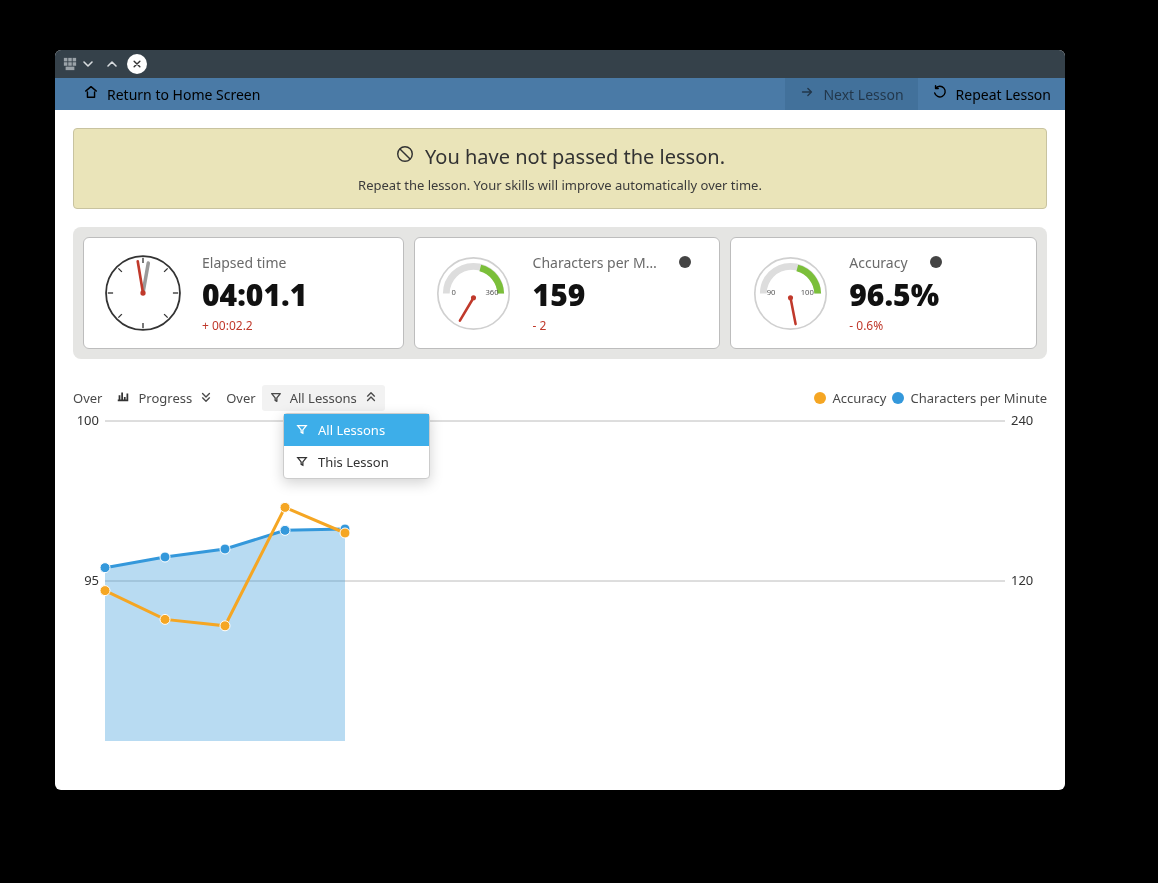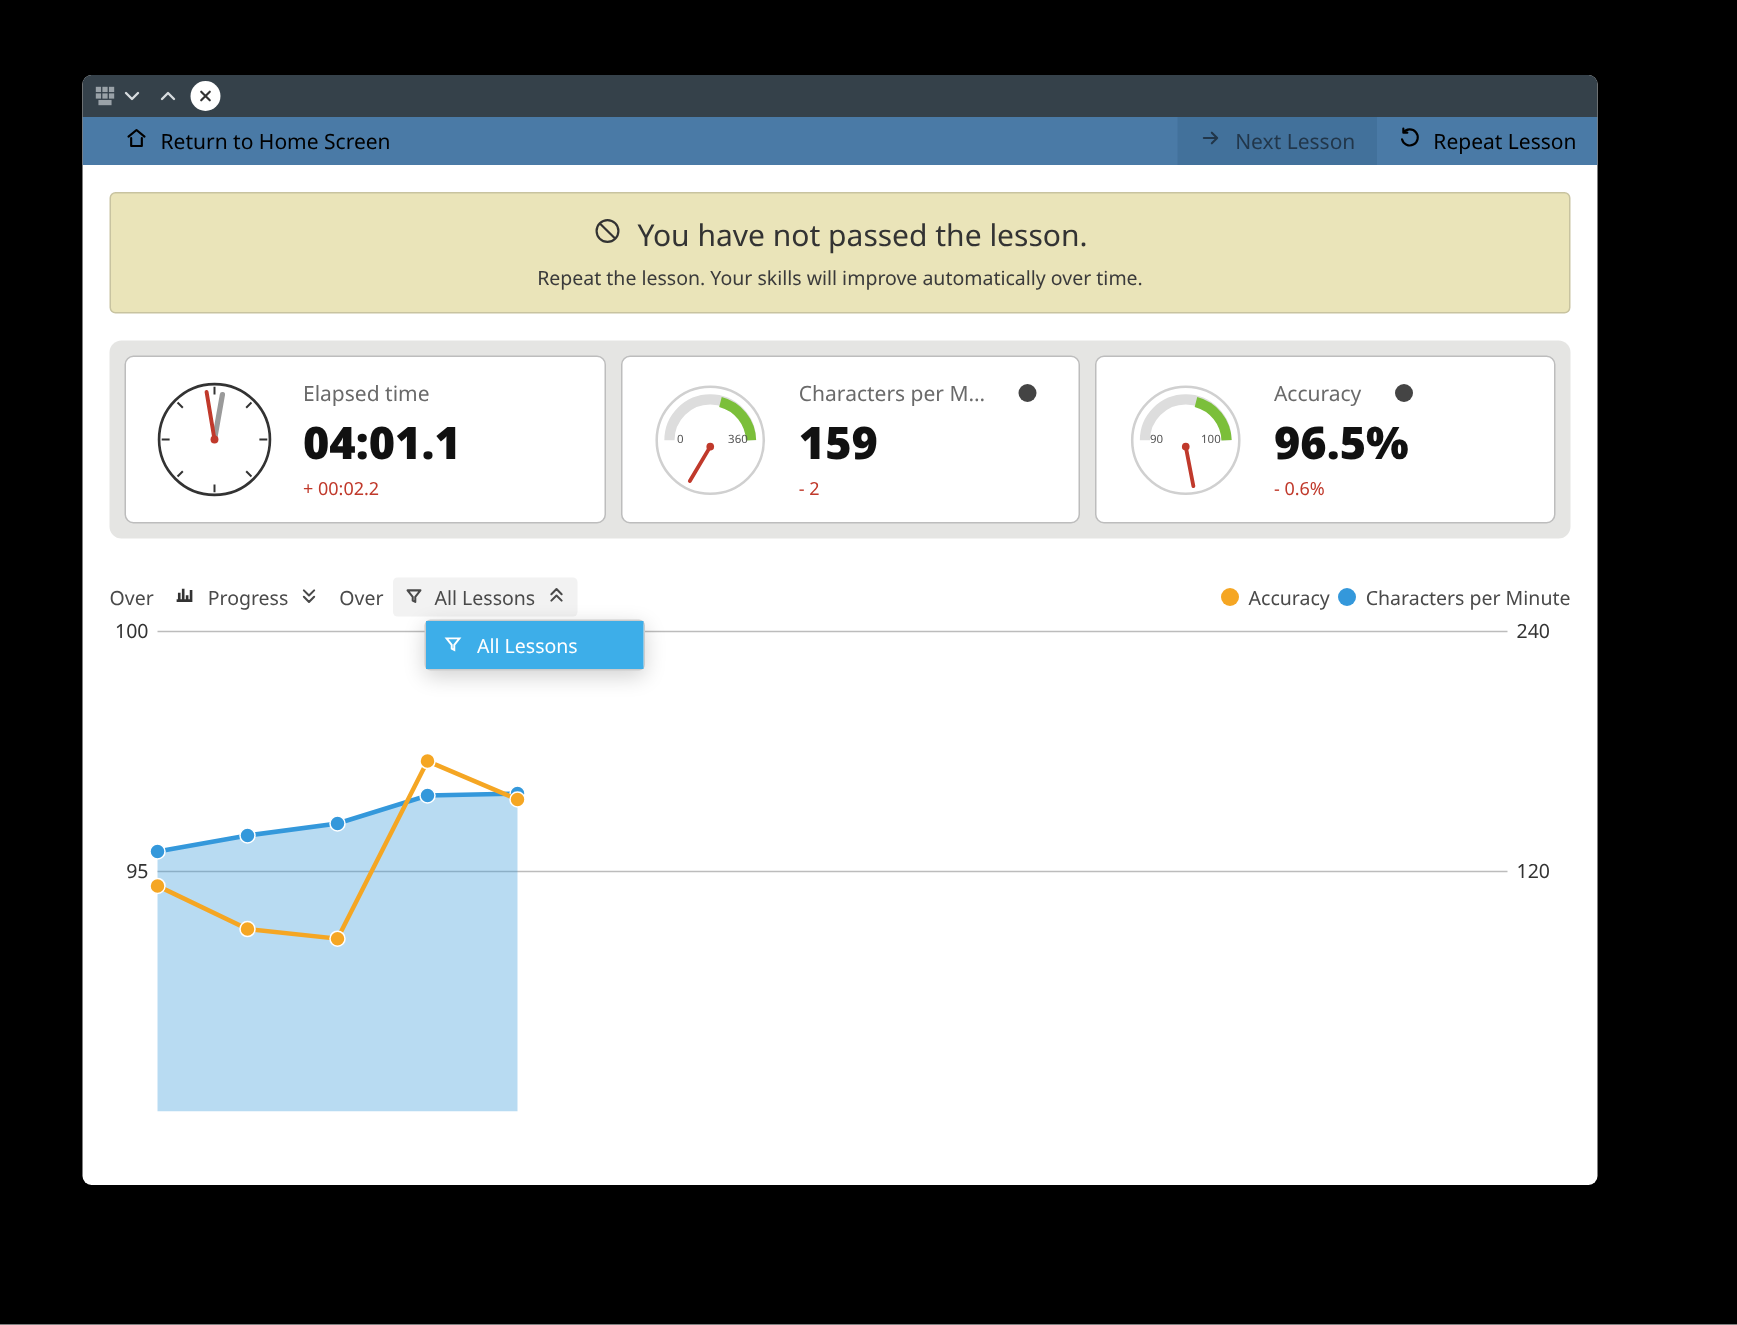--- a/index.html
+++ b/index.html
@@ -270,20 +270,28 @@
 
     <div class="menu">
       <div class="menu-item sel">
         <span>
           <svg viewBox="0 0 14 14" width="12" height="12">
               <path d="M2 3 H12 L8 8 V12 L6 11 V8 Z" stroke="#fff" fill="none" stroke-width="1.5"></path>
             </svg>
         </span>
         <span>All Lessons</span>
       </div>
+      <div class="menu-item">
+        <span>
+          <svg viewBox="0 0 14 14" width="12" height="12">
+              <path d="M2 3 H12 L8 8 V12 L6 11 V8 Z" stroke="#333" fill="none" stroke-width="1.5"></path>
+            </svg>
+        </span>
+        <span>This Lesson</span>
+      </div>
     </div>
 
     <div class="right">
       <span class="swatch sw-o"></span>
       <span>Accuracy</span>
       <span class="swatch sw-b"></span>
       <span>Characters per Minute</span>
     </div>
   </div>
 

